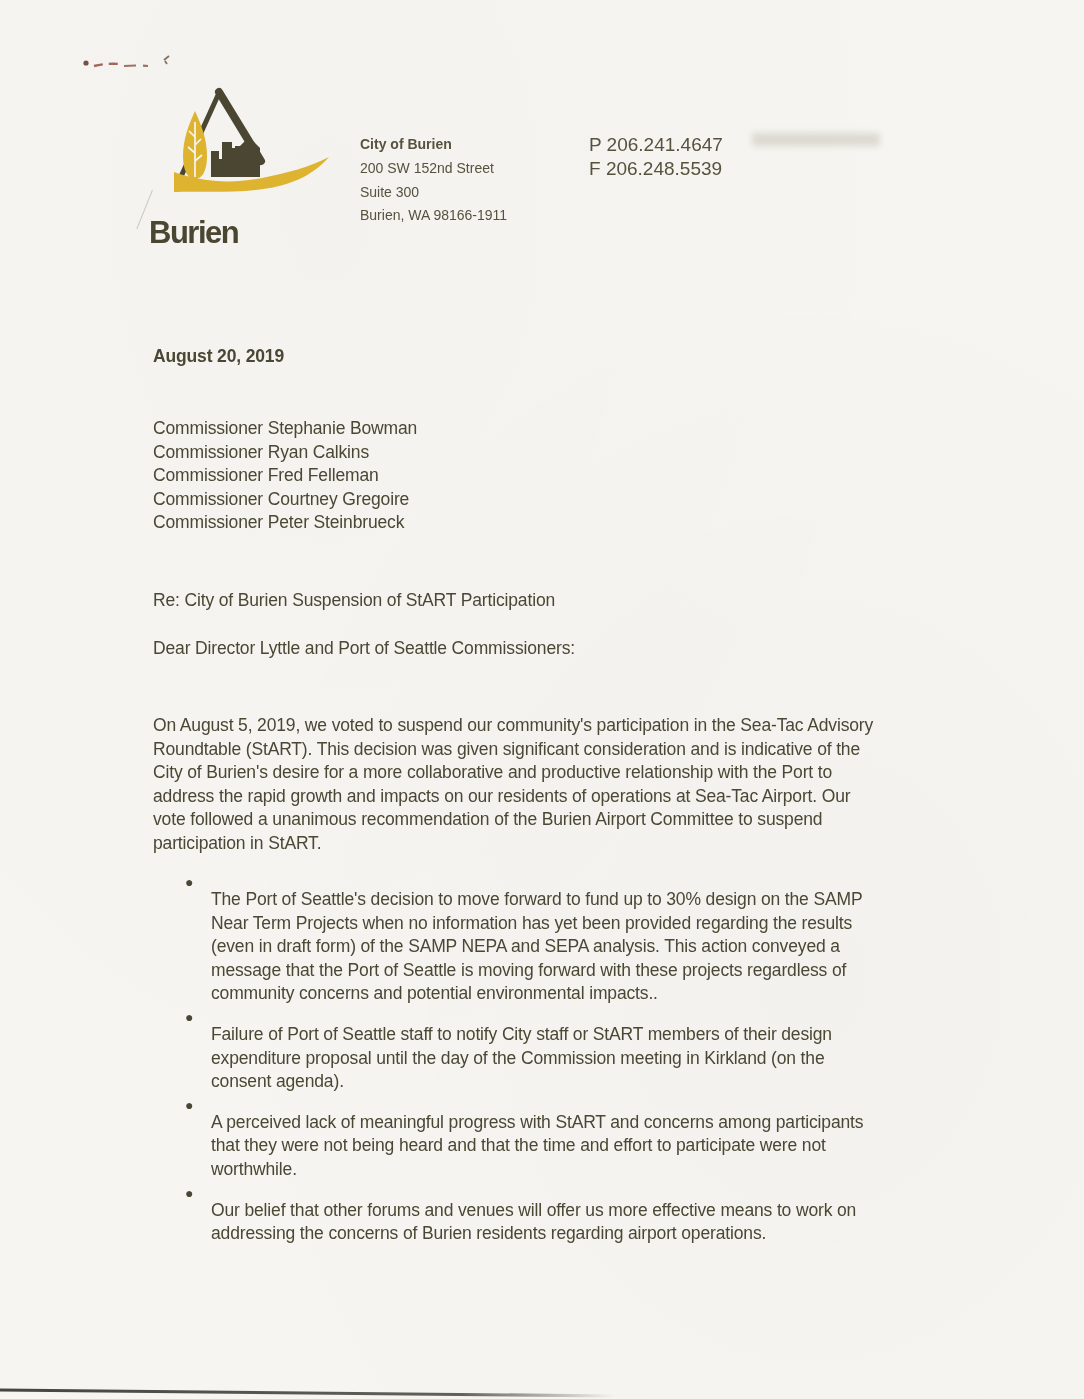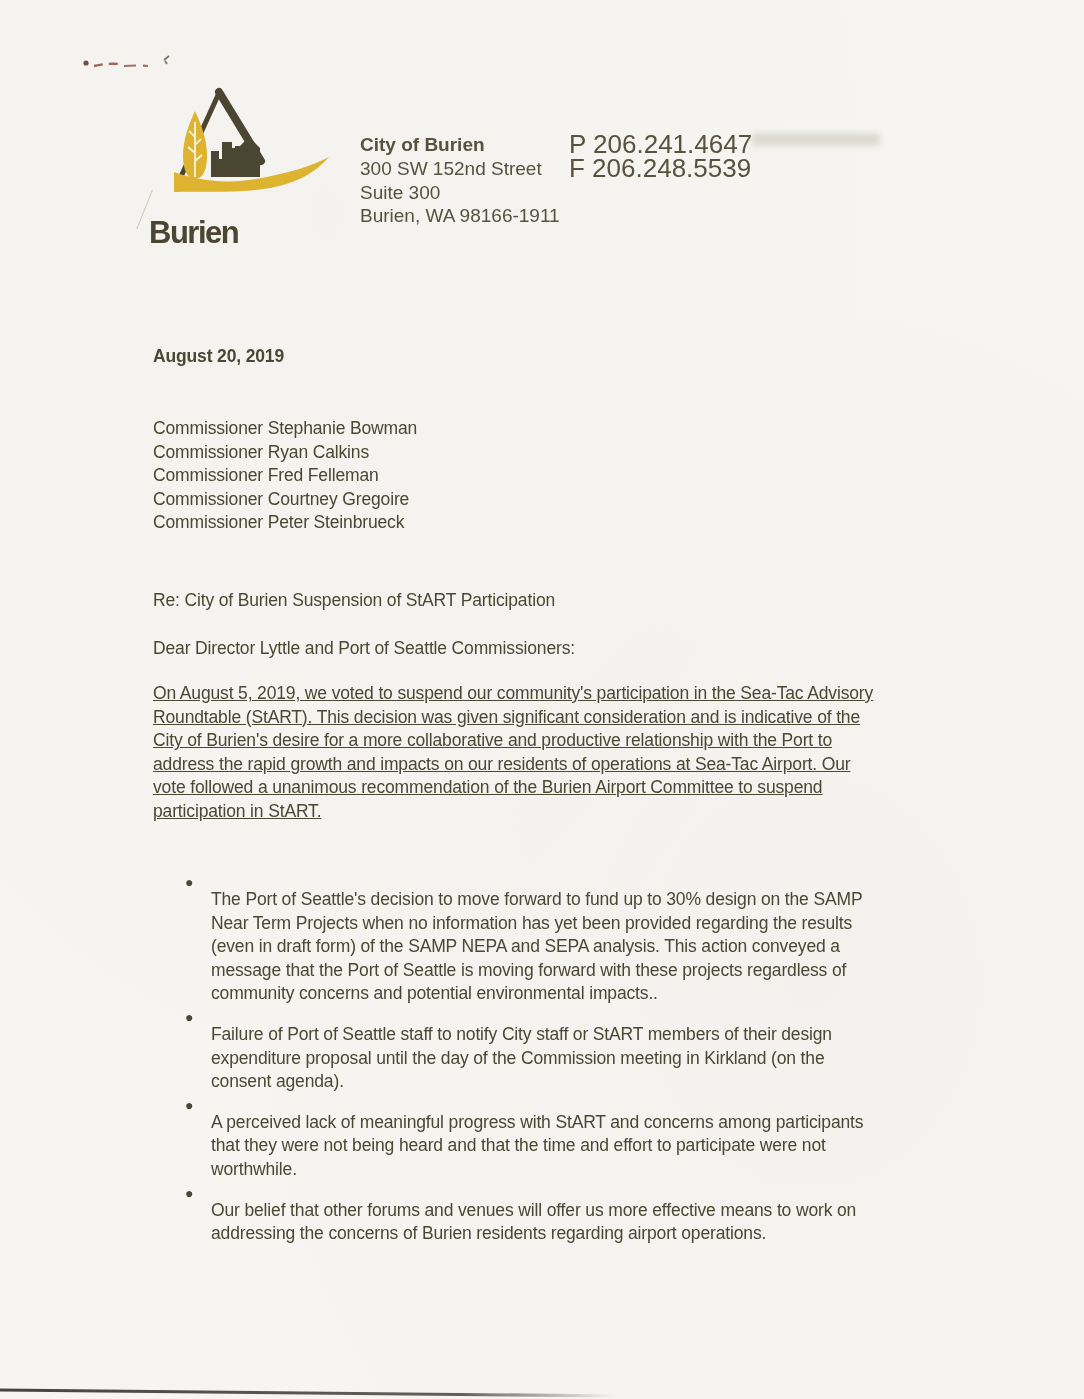--- a/index.html
+++ b/index.html
@@ -21,28 +21,28 @@
   
   .wordmark {
     left: 149px; top: 215px;
     font-size: 31px;
     font-weight: 700;
     letter-spacing: -1.5px;
     color: #4b4631;
   }
   .addr-block {
     left: 360px; top: 133px;
-    font-size: 19px;
+    font-size: 14px;
     line-height: 23.8px;
     color: #57523e;
   }
   .addr-block .org { font-weight: 700; }
   .phone-block {
-    left: 569px; top: 133px;
-    font-size: 26px;
+    left: 589px; top: 133px;
+    font-size: 19px;
     line-height: 23.8px;
     color: #57523e;
   }
   .ghost-smudge {
     left: 752px; top: 133px;
     width: 128px; height: 13px;
     background: rgba(178,174,158,0.38);
     border-radius: 3px;
     filter: blur(3px);
   }
@@ -59,21 +59,21 @@
     font-size: 17.5px;
     line-height: 23.6px;
     letter-spacing: -0.15px;
     color: #4a4734;
   }
   .prewrap { white-space: pre-line; }
   .date-line   { left: 153px; top: 345px; font-weight: bold; }
   .recipients  { left: 153px; top: 417px; }
   .subject     { left: 153px; top: 589px; }
   .salutation  { left: 153px; top: 637px; }
-  .para1       { left: 153px; top: 682px; width: 840px; text-decoration: underline; }
+  .para1       { left: 153px; top: 714px; width: 840px; }
   .factors     { left: 153px; top: 847px; width: 840px; }
   .bullets     { left: 185px; top: 871px; width: 800px; }
   .bullet-item { display: flex; align-items: flex-start; }
   .bullet-dot  {
     flex: 0 0 26px;
     font-size: 14px;
     line-height: 23.6px;
     color: #4a4734;
   }
   .bullet-text { flex: 1; margin-top: 17px; }
@@ -105,21 +105,21 @@
     <polygon points="74,93 74,62 83,53 94,64 94,93" fill="#4b4631"></polygon>
 
     <path d="M8,88 C35,98 66,100 96,94 C121,89 144,83 163,73 C145,94 119,103 90,106 C60,109 28,107 8,108 Z" fill="#ddb330"></path>
   </svg>
   <div class="abs logo-hairline"></div>
 
   <div class="abs wordmark">Burien</div>
 
   <div class="abs addr-block">
     <div class="org">City of Burien</div>
-    <div>300 SW 152nd Street</div>
+    <div>200 SW 152nd Street</div>
     <div>Suite 300</div>
     <div>Burien, WA 98166-1911</div>
   </div>
 
   <div class="abs phone-block">
     <div>P 206.241.4647</div>
     <div>F 206.248.5539</div>
   </div>
 
   <div class="abs ghost-smudge"></div>

